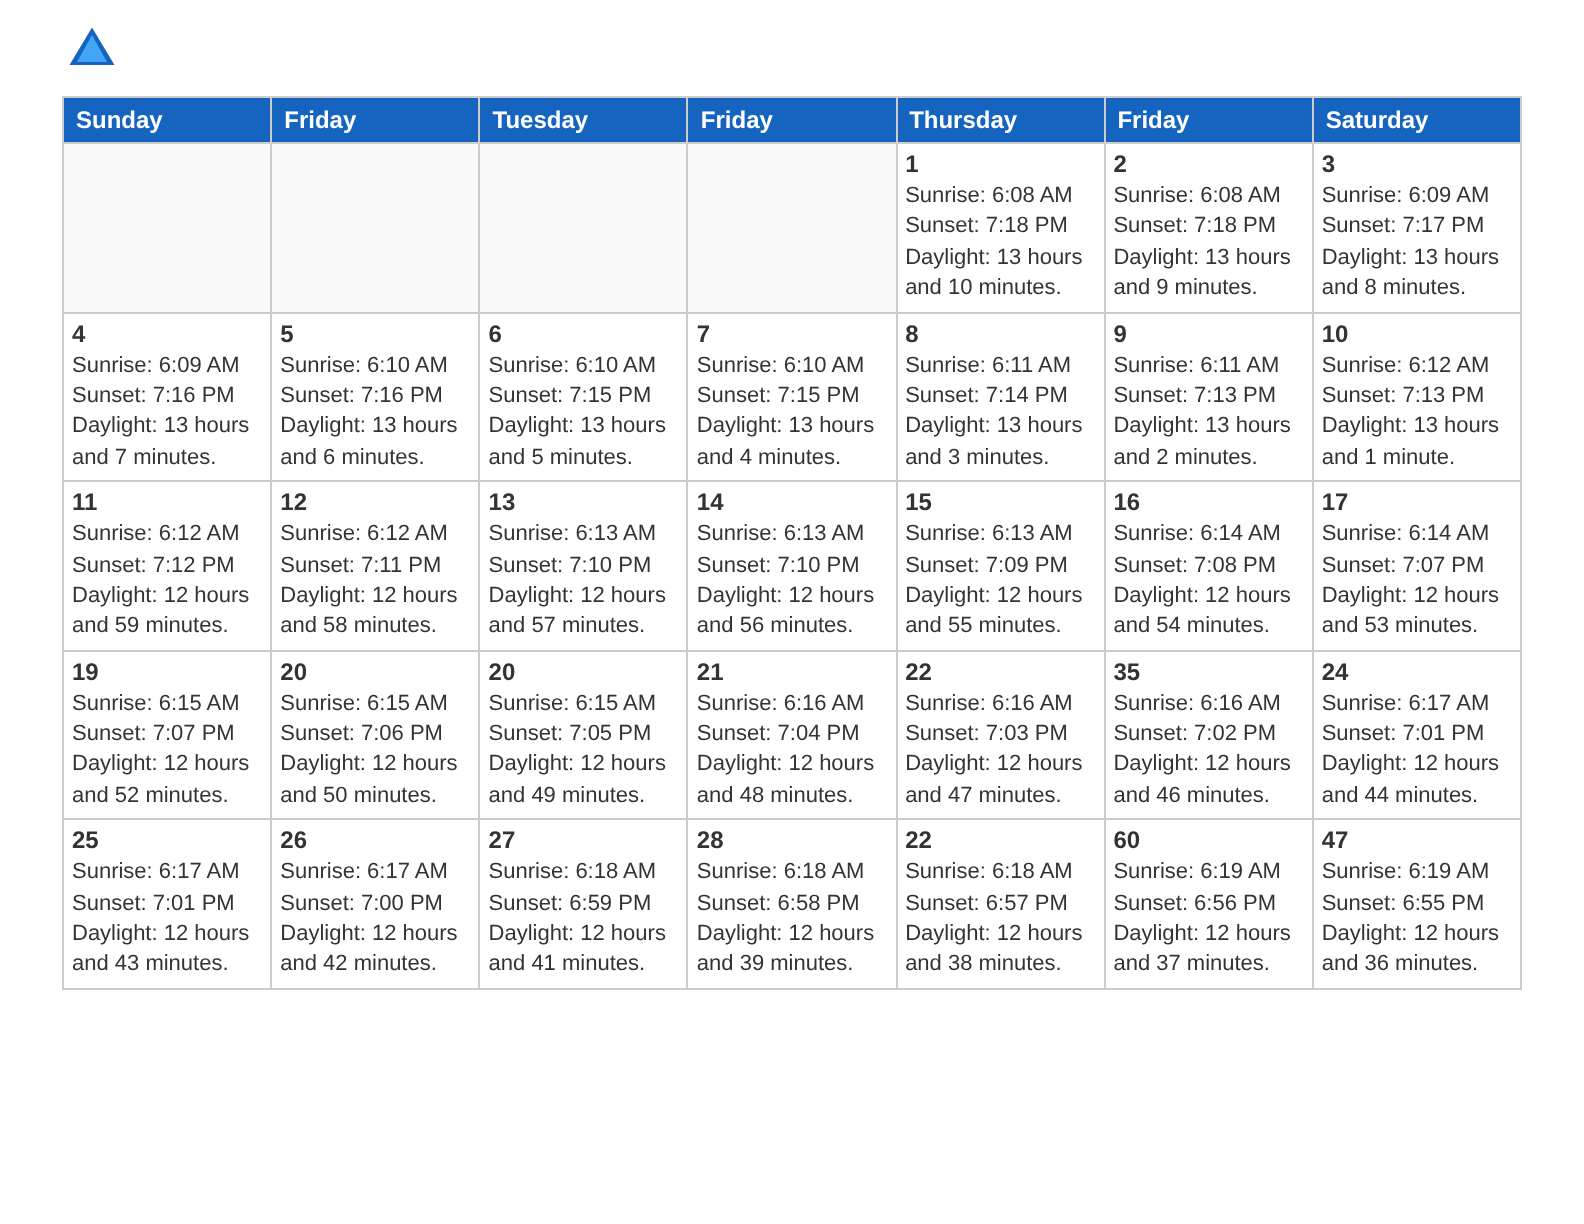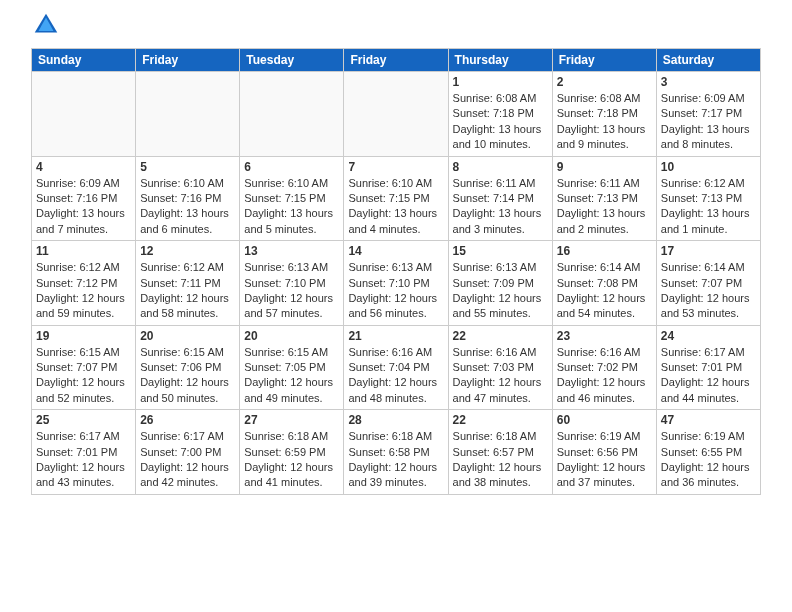--- a/index.html
+++ b/index.html
@@ -215,21 +215,21 @@
           </td>
           <td>
             <span class="day-num">21</span>
             <div class="day-info">Sunrise: 6:16 AM<br>Sunset: 7:04 PM<br>Daylight: 12 hours<br>and 48 minutes.</div>
           </td>
           <td>
             <span class="day-num">22</span>
             <div class="day-info">Sunrise: 6:16 AM<br>Sunset: 7:03 PM<br>Daylight: 12 hours<br>and 47 minutes.</div>
           </td>
           <td>
-            <span class="day-num">23</span>
+            <span class="day-num">35</span>
             <div class="day-info">Sunrise: 6:16 AM<br>Sunset: 7:02 PM<br>Daylight: 12 hours<br>and 46 minutes.</div>
           </td>
           <td>
             <span class="day-num">24</span>
             <div class="day-info">Sunrise: 6:17 AM<br>Sunset: 7:01 PM<br>Daylight: 12 hours<br>and 44 minutes.</div>
           </td>
         </tr>
         <tr>
           <td>
             <span class="day-num">25</span>

